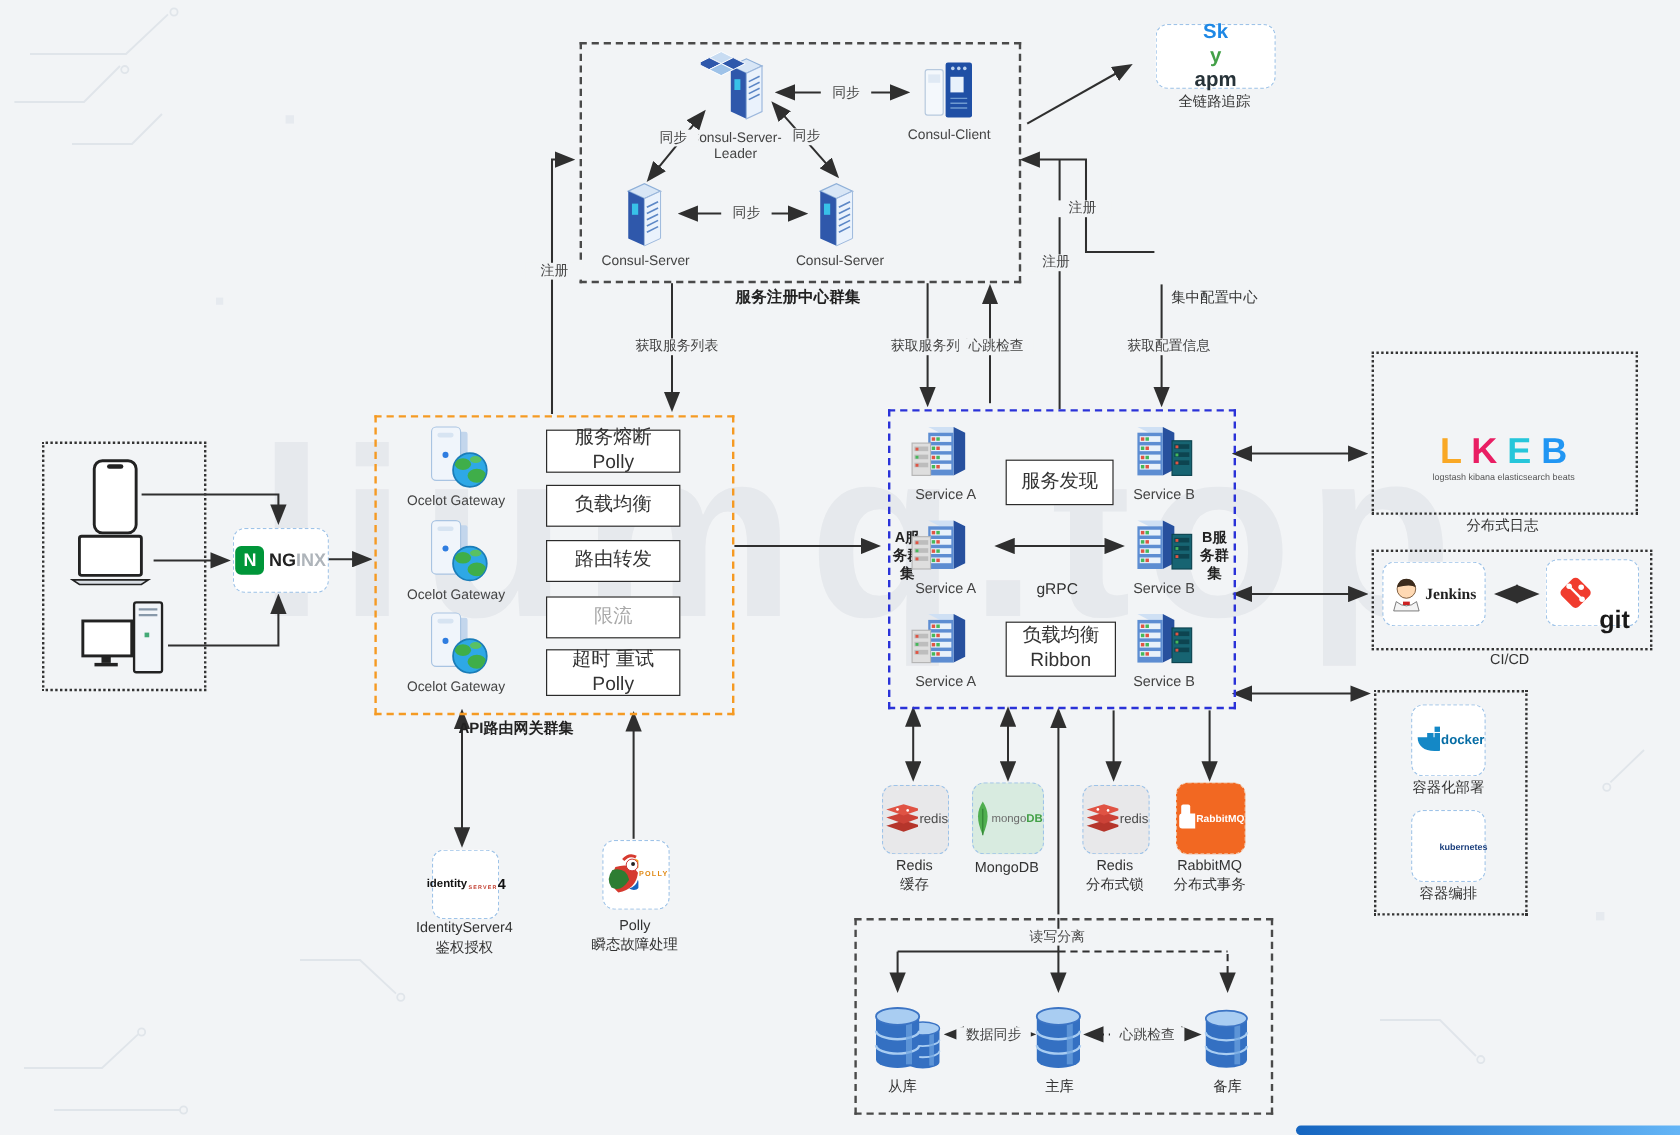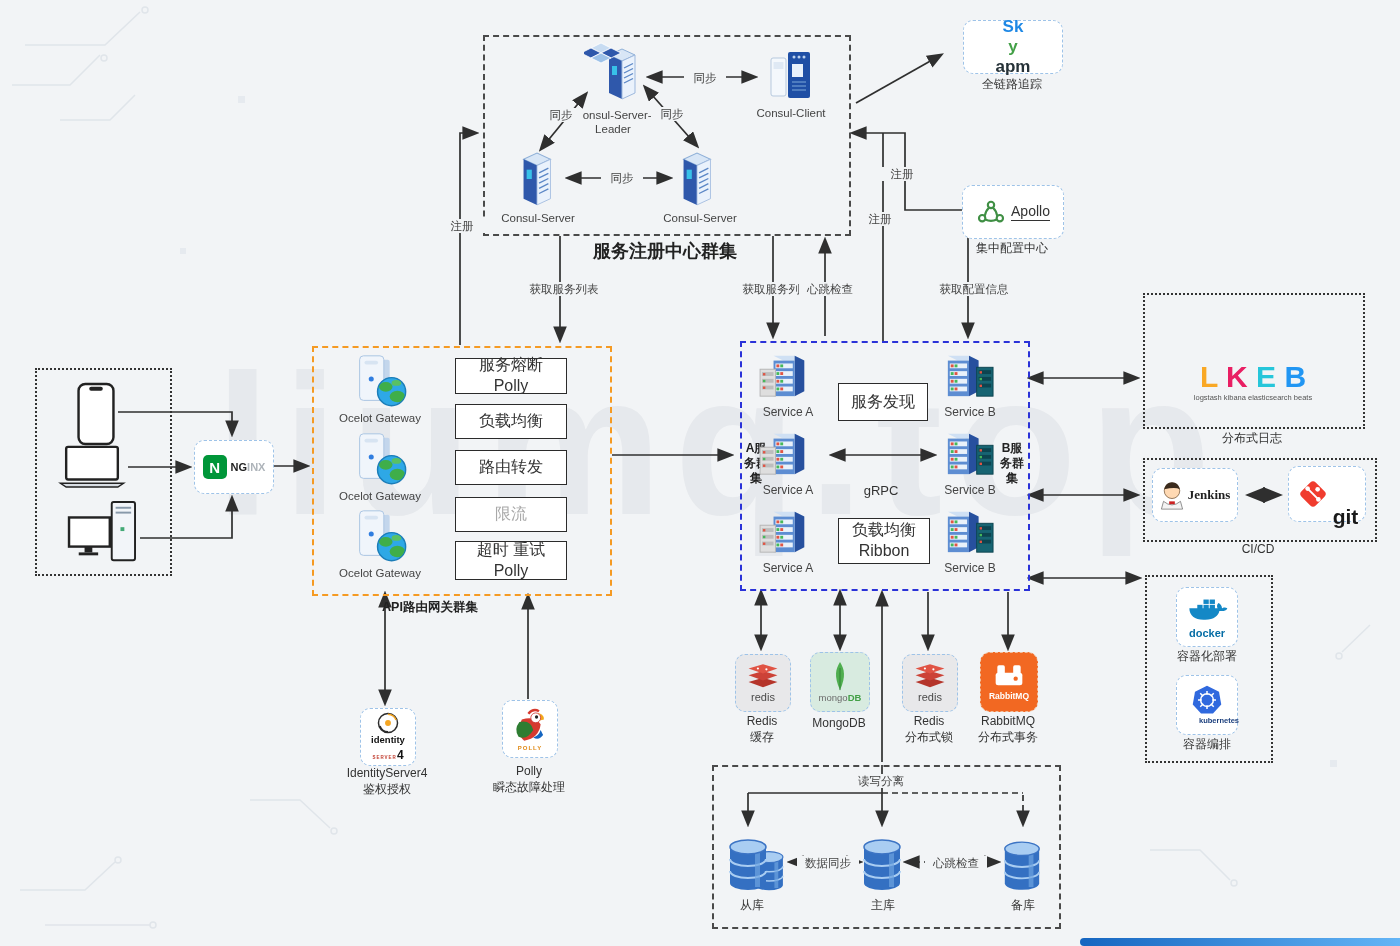--- a/index.html
+++ b/index.html
@@ -8,21 +8,21 @@
   .abs{position:absolute;}
   .lbl{font-size:11.5px;line-height:1.25;color:#444;text-align:center;}
   .bold{font-weight:bold;color:#222;}
   .onln{background:#f2f4f6;padding:0 3px;}
   .pre{white-space:pre-line;}
   .dash-black{border:2px dashed #4a4a4a;}
   .dot-black{border:2px dotted #333;}
   .dash-blue{border:2px dashed #2a32d8;}
   .dash-orange{border:2px dashed #f59a23;}
   .chip{border:1.5px dashed #9ec3e8;border-radius:10px;background:#fff;
-        display:flex;flex-direction:column;align-items:center;justify-content:center;gap:1px;}
+        display:flex;flex-direction:row;align-items:center;justify-content:center;gap:1px;}
   .fbox{border:1.5px solid #2b2b2b;background:#fff;display:flex;align-items:center;justify-content:center;
         font-size:16px;color:#333;text-align:center;line-height:1.3;}
   .dim{color:#a9a9a9;}
   .watermark{font-size:200px;font-weight:bold;letter-spacing:12px;color:rgba(130,142,158,0.10);
              white-space:nowrap;pointer-events:none;}
   .cap{font-size:12px;color:#333;text-align:center;line-height:1.3;}
   .bluebar{background:linear-gradient(90deg,#1565c0,#64b5f6);border-radius:4px 0 0 4px;}
 </style>
 </head>
 <body>
@@ -344,21 +344,21 @@
       <path d="M882 793 H1023" stroke-dasharray="6 4"></path>
       <path d="M748 793 V824" marker-end="url(#m)"></path>
       <path d="M882 793 V824" marker-end="url(#m)"></path>
       <path d="M1023 795 V824" stroke-dasharray="6 4" marker-end="url(#m)"></path>
       <path d="M790 862 H860" stroke-dasharray="5 4" marker-start="url(#m)" marker-end="url(#m)"></path>
       <path d="M906 862 H998" stroke-dasharray="5 4" marker-start="url(#m)" marker-end="url(#m)"></path>
     </g>
   </svg>
 
   <div class="abs dash-black" style="left:483px;top:35px;width:364px;height:197px;"></div>
-  <div class="abs lbl bold" style="left:483px;top:240px;width:364px;font-size:18px;">服务注册中心群集</div>
+  <div class="abs lbl bold" style="left:483px;top:240px;width:364px;font-size:13px;">服务注册中心群集</div>
 
   <svg class="abs" style="left:584px;top:42px;" width="58" height="64">
       <use href="#i-leader"></use>
     </svg>
   <div class="abs lbl" style="left:568px;top:108px;width:90px;">Consul-Server-Leader</div>
   <svg class="abs" style="left:766px;top:48px;" width="50" height="56">
       <use href="#i-client"></use>
     </svg>
   <div class="abs lbl" style="left:745px;top:106px;width:92px;">Consul-Client</div>
   <svg class="abs" style="left:516px;top:150px;" width="42" height="58">
@@ -375,26 +375,20 @@
   <div class="abs lbl onln" style="left:651px;top:107px;width:36px;">同步</div>
   <div class="abs lbl onln" style="left:601px;top:171px;width:36px;">同步</div>
 
   <div class="abs chip" style="left:963px;top:20px;width:98px;height:52px;flex-direction:column;gap:0;">
     <span style="font-weight:bold;font-size:17px;color:#1e88e5;">Sk</span>
       <span style="font-weight:bold;font-size:17px;color:#43a047;">y</span>
       <span style="font-weight:bold;font-size:17px;color:#263238;">apm</span>
   </div>
   <div class="abs cap" style="left:963px;top:77px;width:98px;">全链路追踪</div>
 
-  <div class="abs chip" style="left:962px;top:185px;width:100px;height:52px;flex-direction:row;gap:5px;">
-    <svg width="30" height="26">
-        <use href="#i-apollo"></use>
-      </svg>
-    <span style="font-size:14px;color:#333;border-bottom:1.5px solid #333;padding-bottom:1px;">Apollo</span>
-  </div>
   <div class="abs cap" style="left:962px;top:241px;width:100px;">集中配置中心</div>
 
   <div class="abs lbl onln" style="left:438px;top:219px;width:42px;">注册</div>
   <div class="abs lbl onln" style="left:524px;top:282px;width:74px;">获取服务列表</div>
   <div class="abs lbl onln" style="left:737px;top:282px;width:74px;">获取服务列表</div>
   <div class="abs lbl onln" style="left:799px;top:282px;width:56px;">心跳检查</div>
   <div class="abs lbl onln" style="left:856px;top:212px;width:42px;">注册</div>
   <div class="abs lbl onln" style="left:878px;top:167px;width:42px;">注册</div>
   <div class="abs lbl onln" style="left:932px;top:282px;width:78px;">获取配置信息</div>
 
@@ -404,21 +398,21 @@
     </svg>
   <svg class="abs" style="left:58px;top:445px;" width="68" height="44">
       <use href="#i-laptop"></use>
     </svg>
   <svg class="abs" style="left:66px;top:500px;" width="74" height="66">
       <use href="#i-pc"></use>
     </svg>
 
   <div class="abs chip" style="left:194px;top:440px;width:78px;height:52px;flex-direction:row;gap:4px;">
     <span style="width:24px;height:24px;background:#009639;border-radius:5px;color:#fff;font-weight:bold;font-size:15px;display:flex;align-items:center;justify-content:center;">N</span>
-    <span style="font-size:11px;font-weight:bold;"><span style="color:#222;">NG</span><span style="color:#aeb4ba;">INX</span></span>
+    <span style="font-size:15px;font-weight:bold;"><span style="color:#222;">NG</span><span style="color:#aeb4ba;">INX</span></span>
   </div>
 
   <div class="abs dash-orange" style="left:312px;top:346px;width:296px;height:246px;"></div>
   <div class="abs lbl bold" style="left:340px;top:600px;width:180px;font-size:12.5px;">API路由网关群集</div>
 
   <svg class="abs" style="left:348px;top:352px;" width="62" height="58">
       <use href="#i-gw"></use>
     </svg>
   <div class="abs lbl" style="left:334px;top:411px;width:92px;">Ocelot Gateway</div>
   <svg class="abs" style="left:348px;top:430px;" width="62" height="58">

